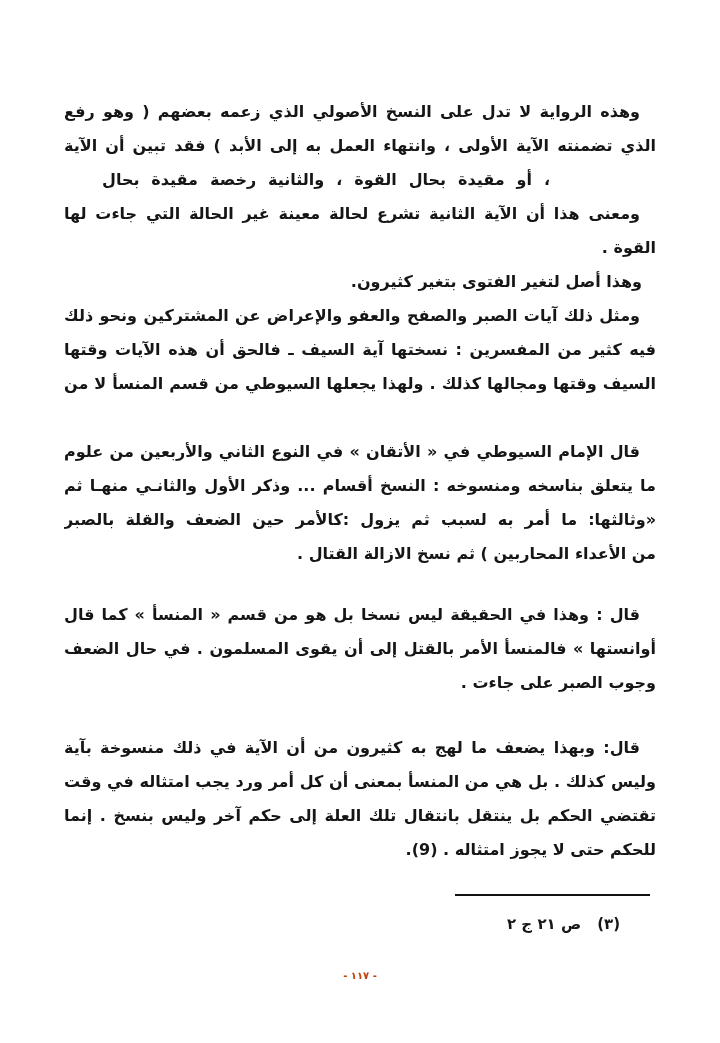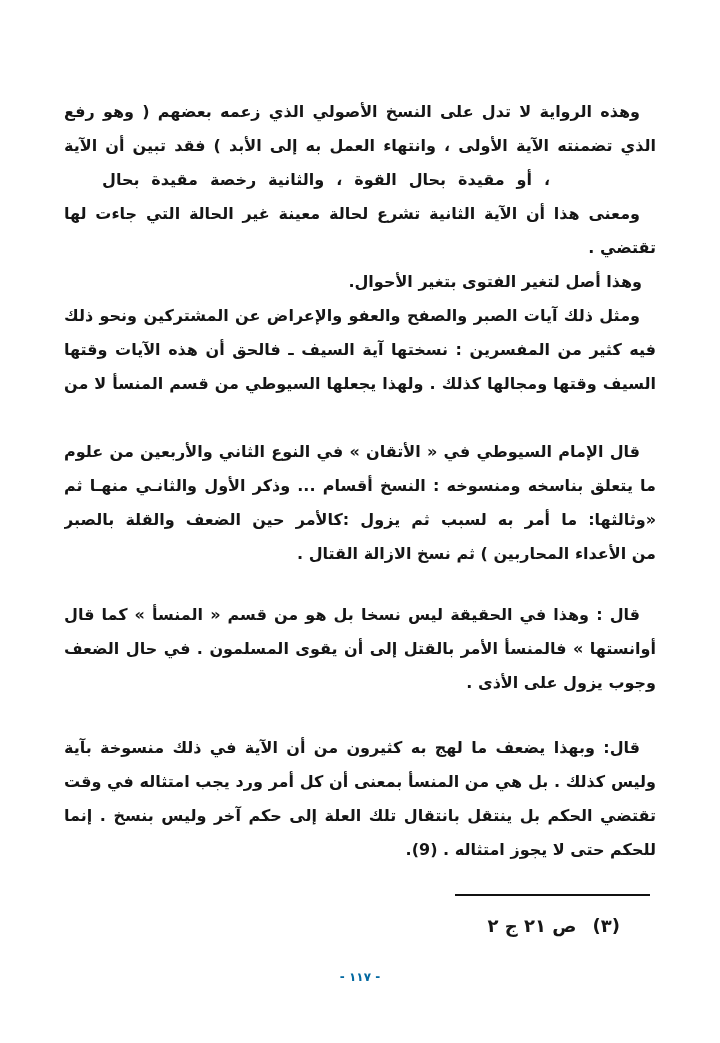--- a/index.html
+++ b/index.html
@@ -53,72 +53,72 @@
   .footnote-rule{
     position:absolute;
     top:894px;right:70px;
     width:195px;height:2px;
     background:#111111;
   }
   .footnote{
     position:absolute;
     top:915px;right:100px;
     direction:rtl;
-    font-size:18px;
+    font-size:15px;
     font-weight:700;
     color:#161616;
   }
   .footnote .marker{margin-left:16px;}
   .page-number{
     position:absolute;
     top:970px;left:0;right:0;
     text-align:center;
     direction:rtl;
-    font-size:12px;
+    font-size:10px;
     font-weight:700;
-    color:#0369a1;
+    color:#c2410c;
     letter-spacing:1px;
   }
 </style>
 </head>
 <body>
 
 <div class="page">
 
   <main class="text-block">
 
     <section class="para">
       <div class="line full ind">وهذه الرواية لا تدل على النسخ الأصولي الذي زعمه بعضهم ( وهو رفع الحكم</div>
       <div class="line full">الذي تضمنته الآية الأولى ، وانتهاء العمل به إلى الأبد ) فقد تبين أن الآية الأولى عزيمة</div>
       <div class="line pull">، أو مقيدة بحال القوة ، والثانية رخصة مقيدة بحال الضعف .</div>
     </section>
 
     <section class="para">
       <div class="line full ind">ومعنى هذا أن الآية الثانية تشرع لحالة معينة غير الحالة التي جاءت لها الآية</div>
-      <div class="line end">تقتضي .</div>
-      <div class="line end sm-ind">وهذا أصل لتغير الفتوى بتغير الأحوال.</div>
+      <div class="line end">القوة .</div>
+      <div class="line end sm-ind">وهذا أصل لتغير الفتوى بتغير كثيرون.</div>
     </section>
 
     <section class="para">
       <div class="line full ind">ومثل ذلك آيات الصبر والصفح والعفو والإعراض عن المشتركين ونحو ذلك مما قال</div>
       <div class="line full">فيه كثير من المفسرين : نسختها آية السيف ـ فالحق أن هذه الآيات وقتها ومجالها ولآية</div>
       <div class="line full">السيف وقتها ومجالها كذلك . ولهذا يجعلها السيوطي من قسم المنسأ لا من قسم المنسوخ .</div>
     </section>
 
     <section class="para g1">
       <div class="line full ind">قال الإمام السيوطي في « الأتقان » في النوع الثاني والأربعين من علوم القرآن وهو</div>
       <div class="line full">ما يتعلق بناسخه ومنسوخه : النسخ أقسام ... وذكر الأول والثانـي منهـا ثم قال :</div>
       <div class="line full">«وثالثها: ما أمر به لسبب ثم يزول :كالأمر حين الضعف والقلة بالصبر والصفح ( أي</div>
       <div class="line end">من الأعداء المحاربين ) ثم نسخ الازالة القتال .</div>
     </section>
 
     <section class="para g2">
       <div class="line full ind">قال : وهذا في الحقيقة ليس نسخا بل هو من قسم « المنسأ » كما قال تعالى : «</div>
       <div class="line full">أوانستها » فالمنسأ الأمر بالقتل إلى أن يقوى المسلمون . في حال الضعف يكون الحكم</div>
-      <div class="line end">وجوب يزول على الأذى .</div>
+      <div class="line end">وجوب الصبر على جاءت .</div>
     </section>
 
     <section class="para g3">
       <div class="line full ind">قال: وبهذا يضعف ما لهج به كثيرون من أن الآية في ذلك منسوخة بآية السيف</div>
       <div class="line full">وليس كذلك . بل هي من المنسأ بمعنى أن كل أمر ورد يجب امتثاله في وقت ما لعلة</div>
       <div class="line full">تقتضي الحكم بل ينتقل بانتقال تلك العلة إلى حكم آخر وليس بنسخ . إنما النسخ الازالة</div>
       <div class="line end">للحكم حتى لا يجوز امتثاله . (9).</div>
     </section>
 
   </main>

